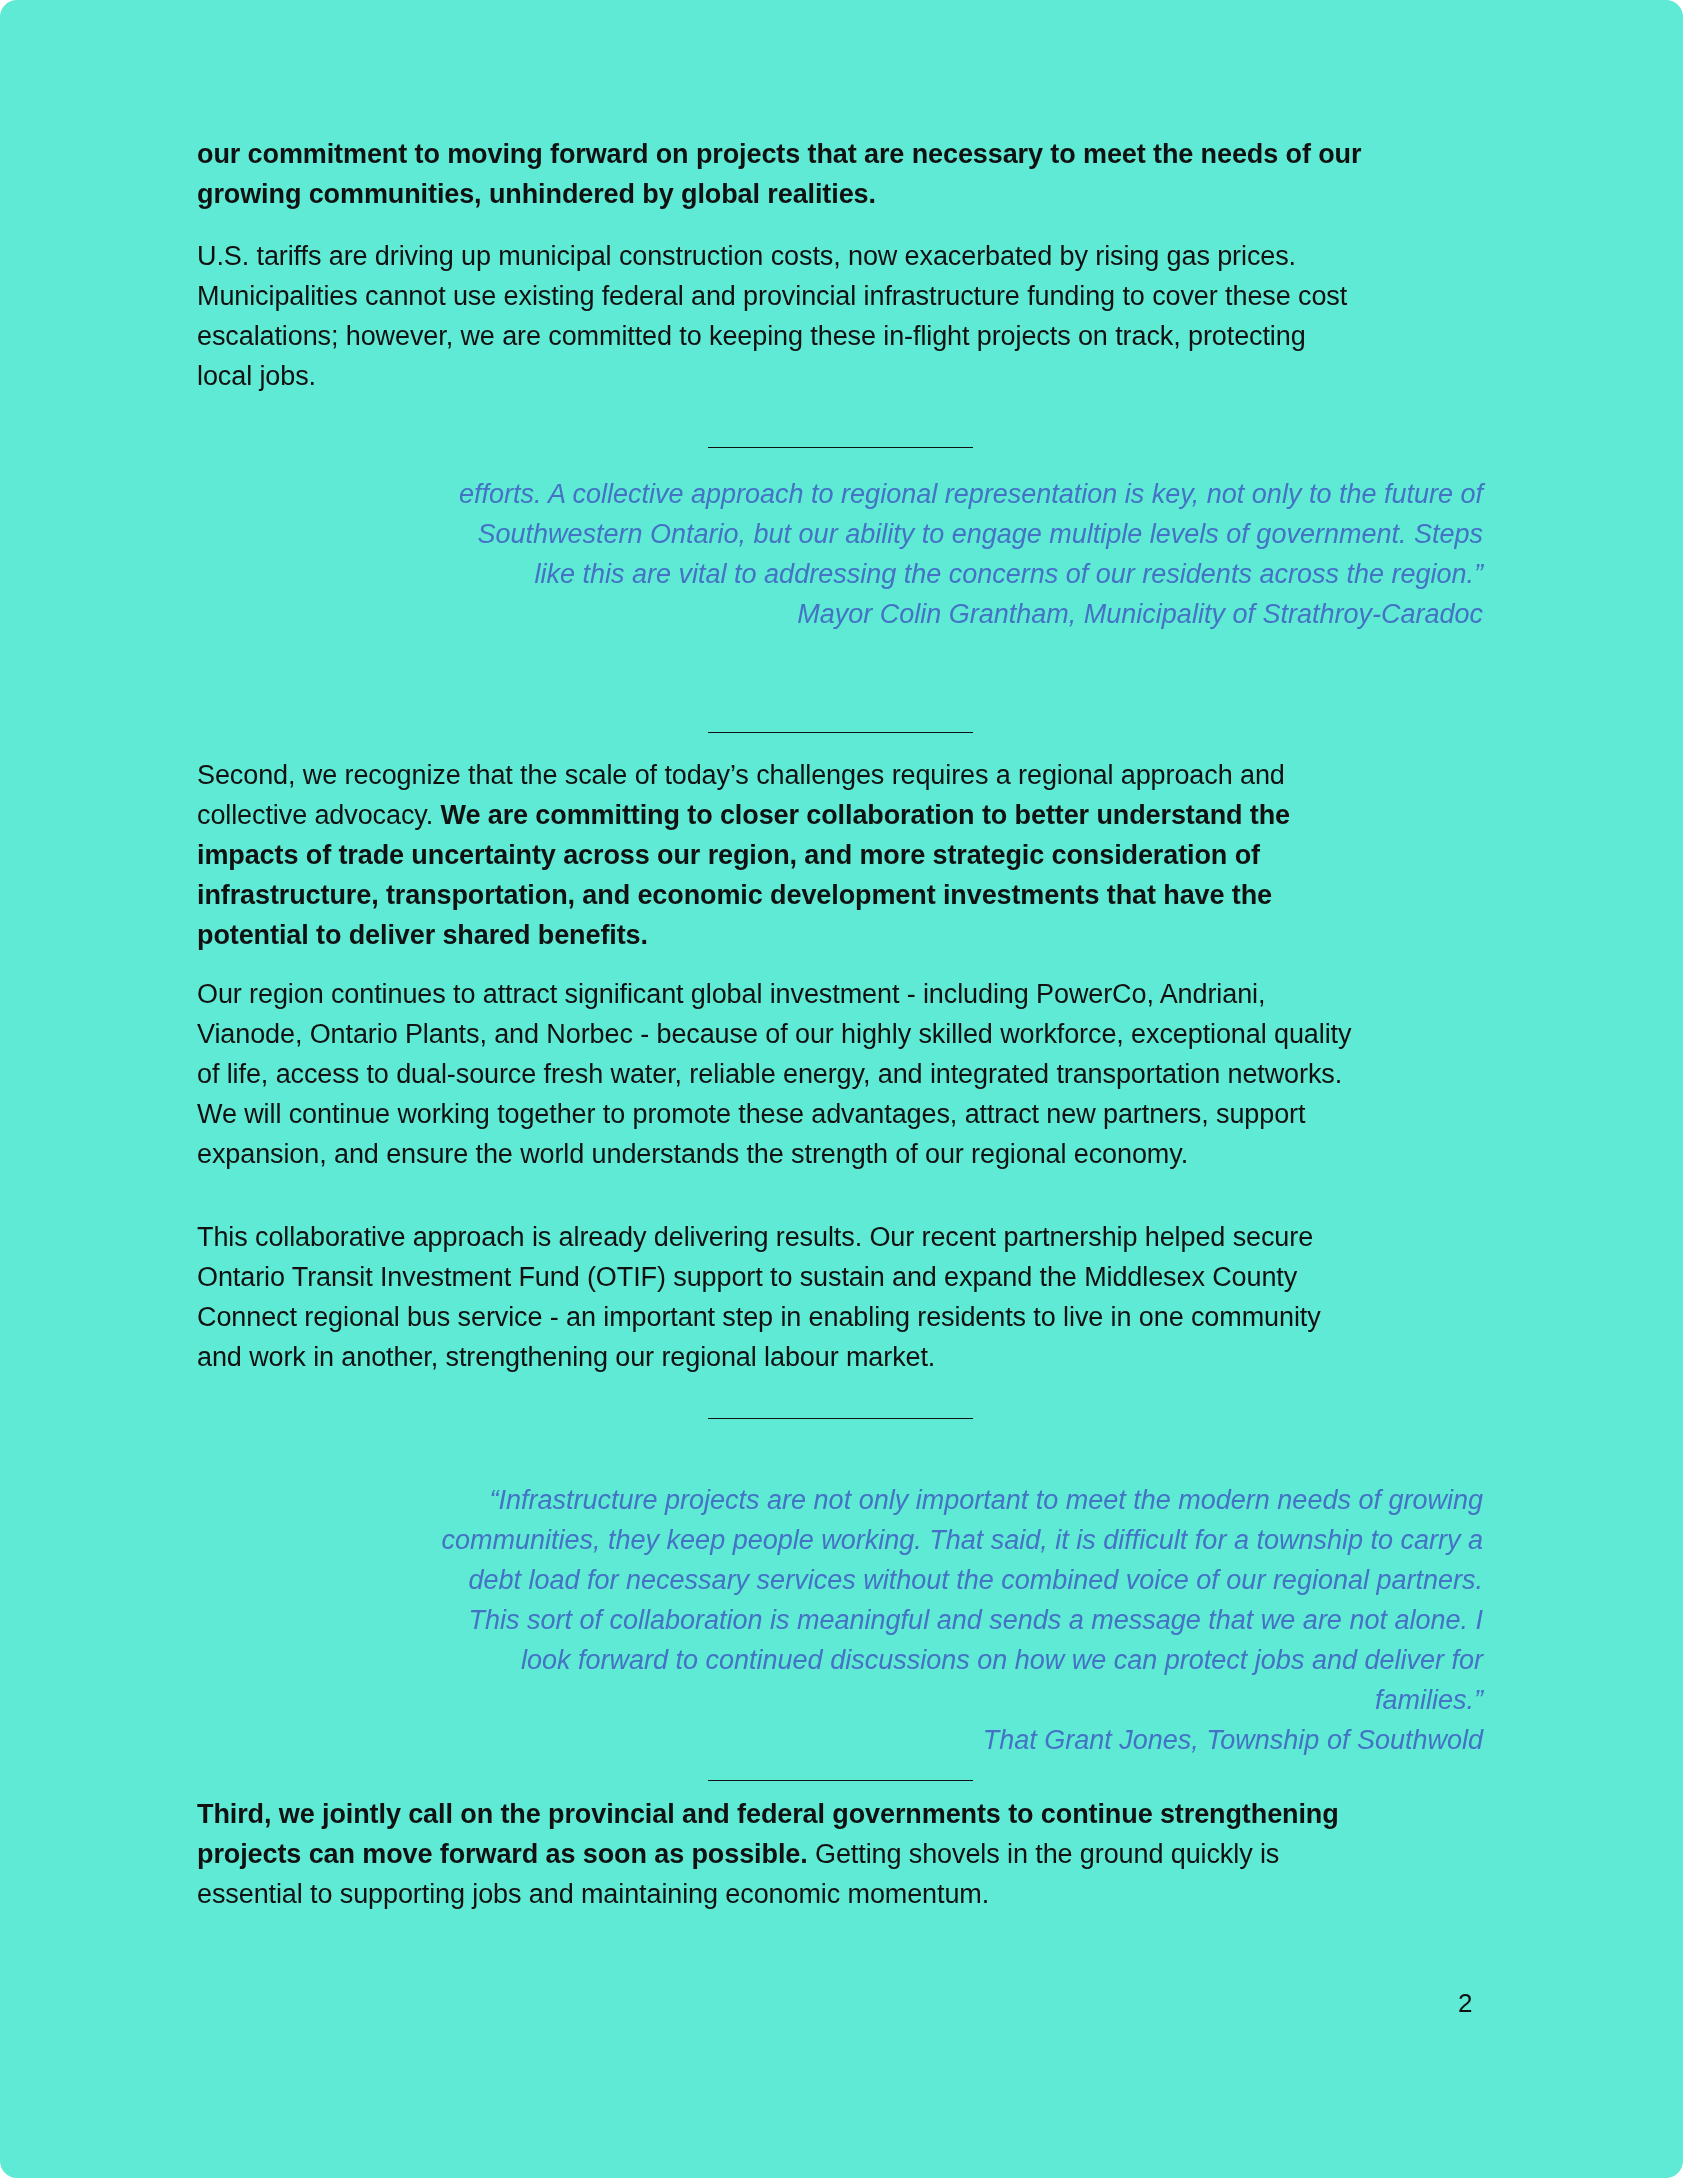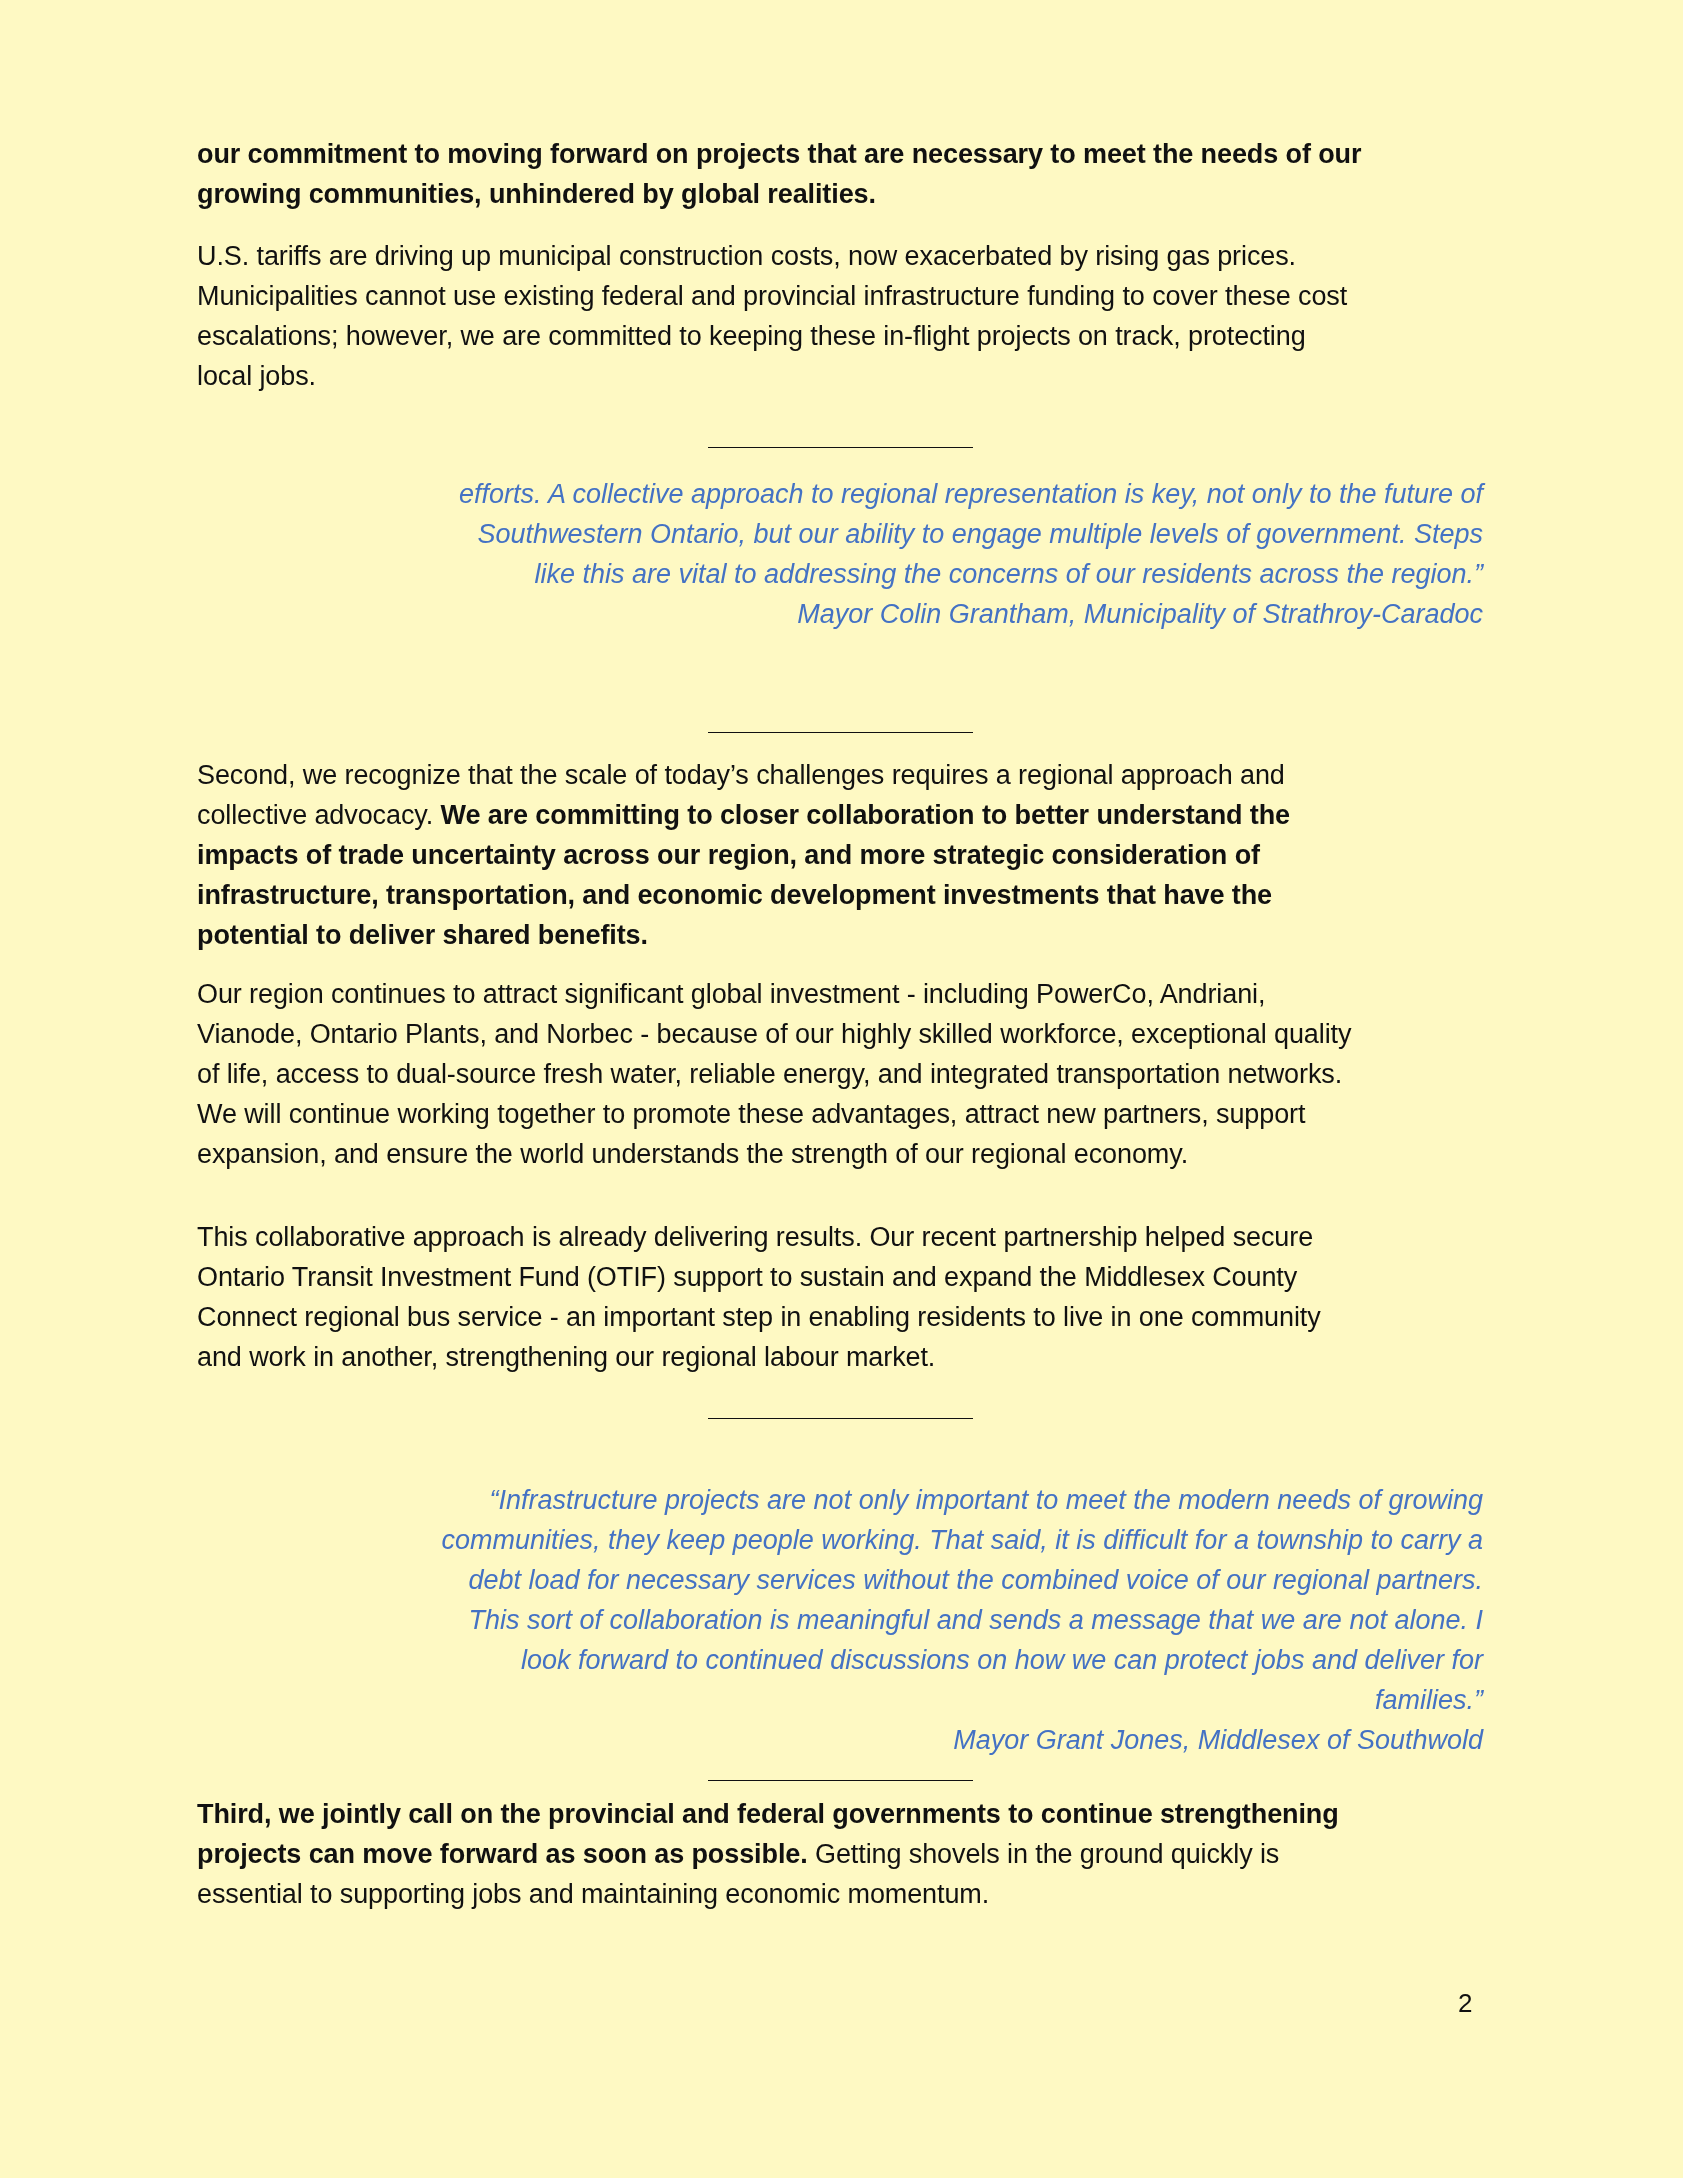--- a/index.html
+++ b/index.html
@@ -13,21 +13,22 @@
       position: relative;
       overflow: hidden;
       font-family: "Liberation Sans", "DejaVu Sans", sans-serif;
       color: #111111;
     }
     .page {
       position: absolute;
       left: 0; top: 0;
       width: 1683px;
       height: 2178px;
-      background: #fef9c3;
+      background: #5eead4;
+      border-radius: 17px;
     }
     .block {
       position: absolute;
       left: 197px;
       width: 1287px;
       font-size: 27px;
       line-height: 40px;
       letter-spacing: -0.1px;
     }
     .bold { font-weight: bold; }
@@ -112,21 +113,21 @@
 
   <div class="divider" style="top:1418px;"></div>
 
   <div class="quote" style="top:1480px;">
     <span class="line">“Infrastructure projects are not only important to meet the modern needs of growing</span>
     <span class="line">communities, they keep people working. That said, it is difficult for a township to carry a</span>
     <span class="line">debt load for necessary services without the combined voice of our regional partners.</span>
     <span class="line">This sort of collaboration is meaningful and sends a message that we are not alone. I</span>
     <span class="line">look forward to continued discussions on how we can protect jobs and deliver for</span>
     <span class="line">families.”</span>
-    <span class="line">Mayor Grant Jones, Middlesex of Southwold</span>
+    <span class="line">That Grant Jones, Township of Southwold</span>
   </div>
 
   <div class="divider" style="top:1780px;"></div>
 
   <div class="block" style="top:1794px;">
     <span class="line bold">Third, we jointly call on the provincial and federal governments to continue strengthening</span>
     <span class="line"><span class="bold">projects can move forward as soon as possible.</span><span> Getting shovels in the ground quickly is</span></span>
     <span class="line">essential to supporting jobs and maintaining economic momentum.</span>
   </div>
 

